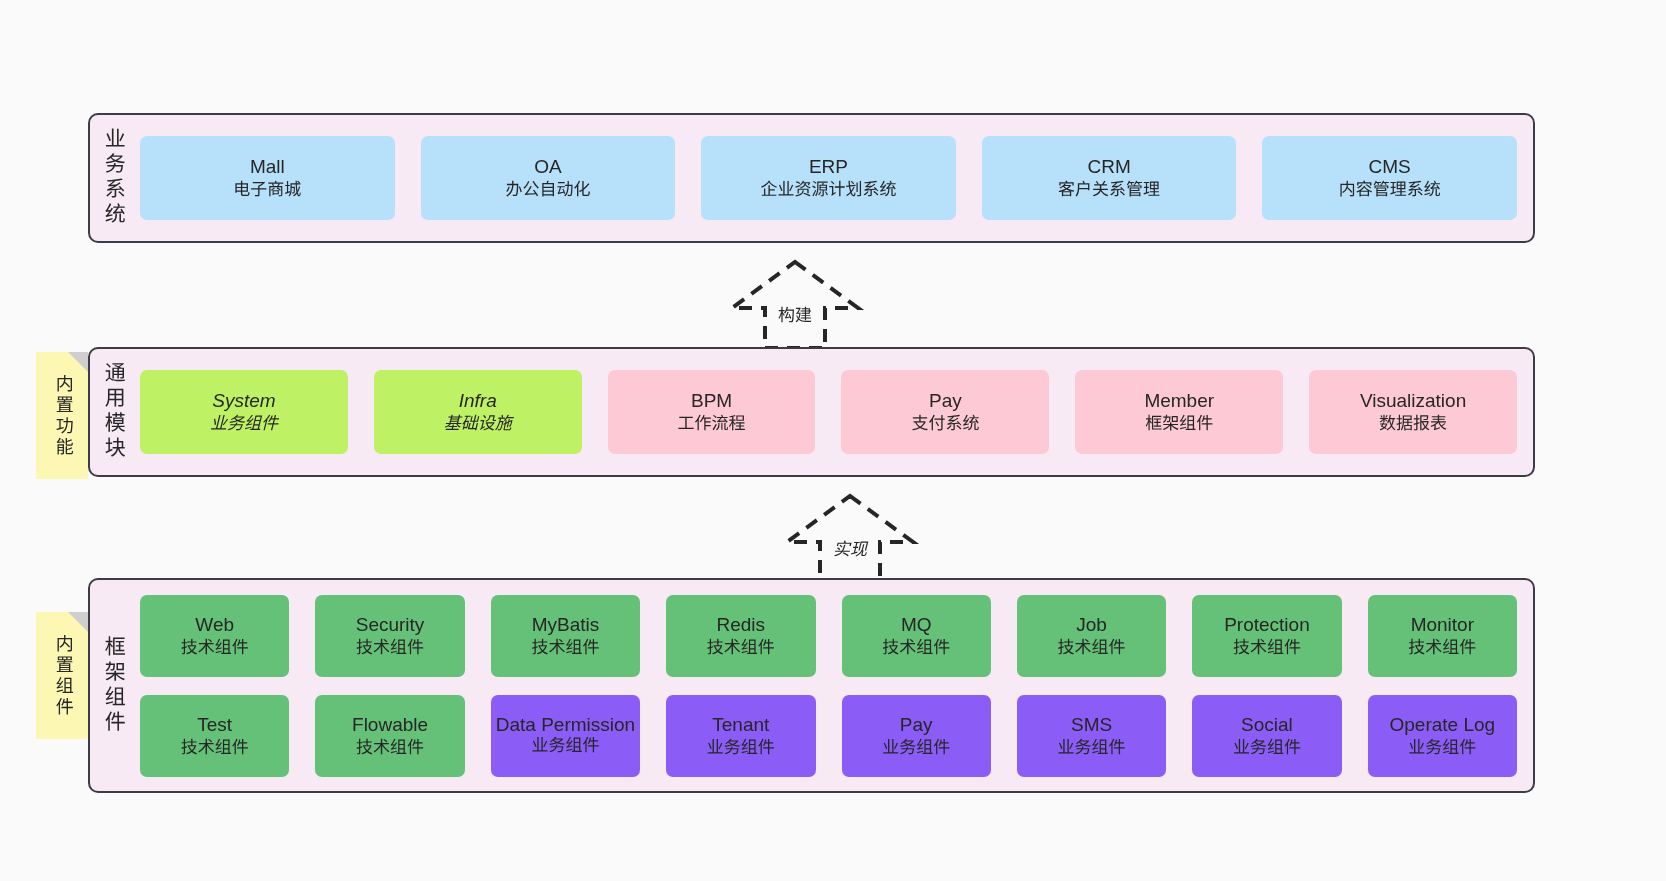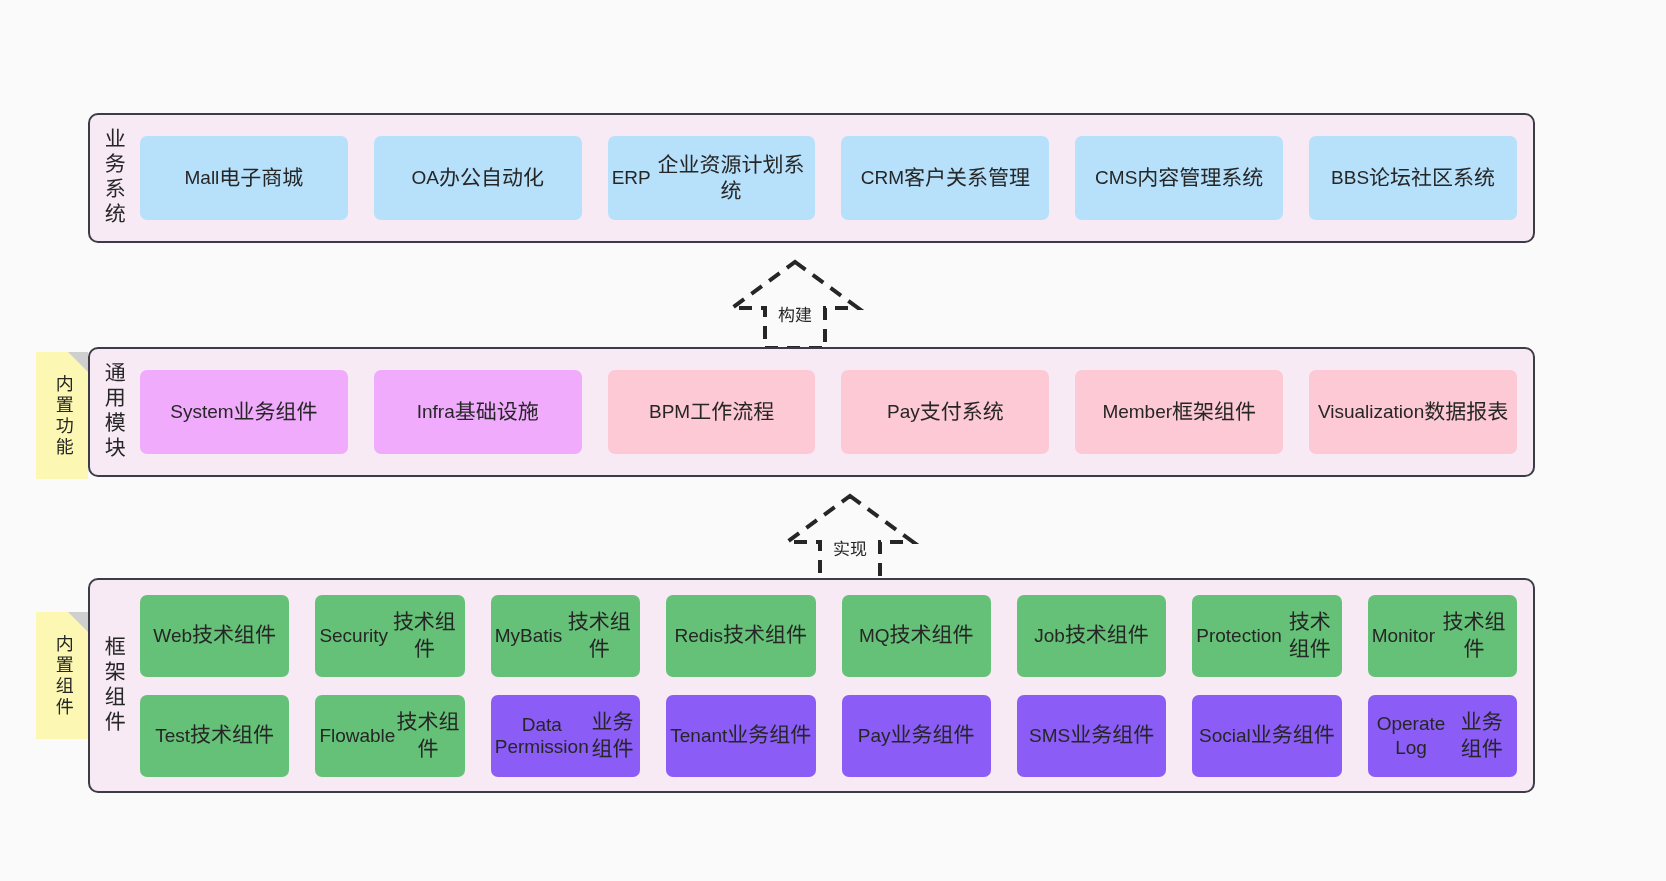--- a/index.html
+++ b/index.html
@@ -67,34 +67,34 @@
     gap: 26px;
     align-items: stretch;
   }
 
   
   .node {
     flex: 1 1 0;
     min-width: 0;
     border-radius: 7px;
     display: flex;
-    flex-direction: row;
+    flex-direction: column;
     align-items: center;
     justify-content: center;
     text-align: center;
     line-height: 1.26;
     padding: 6px 4px;
     box-sizing: border-box;
     color: #262626;
   }
   .node .n-title { font-size: 19px; }
-  .node .n-sub   { font-size: 21px; }
+  .node .n-sub   { font-size: 17px; }
 
   .blue        { background: #b7e0fb; }
-  .red         { background: #f0abfc; }
+  .red         { background: #bef264; font-style: italic; }
   .pink        { background: #fcc9d4; }
   .green       { background: #65c177; }
   .green-light { background: #8b5cf6; }
 
   
   .row-biz   { height: 84px; }
   .row-mod   { height: 84px; }
   .row-frame { height: 82px; }
 
   
@@ -174,24 +174,20 @@
           <div class="n-sub">企业资源计划系统</div>
         </div>
         <div class="node blue">
           <div class="n-title">CRM</div>
           <div class="n-sub">客户关系管理</div>
         </div>
         <div class="node blue">
           <div class="n-title">CMS</div>
           <div class="n-sub">内容管理系统</div>
         </div>
-        <div class="node blue">
-          <div class="n-title">BBS</div>
-          <div class="n-sub">论坛社区系统</div>
-        </div>
       </div>
     </div>
   </div>
 
   <div class="arrow" style="left:720px; top:256px; width:150px; height:96px;">
     <svg viewBox="0 0 150 96" preserveAspectRatio="none">
       <path d="M 75 6 L 138 52 L 105 52 L 105 92 L 45 92 L 45 52 L 12 52 Z" fill="none" stroke="#262626" stroke-width="4" stroke-dasharray="13 9" stroke-linejoin="miter"></path>
     </svg>
     <div class="arrow-label" style="bottom:26px;">构建</div>
   </div>
@@ -231,21 +227,21 @@
           <div class="n-sub">数据报表</div>
         </div>
       </div>
     </div>
   </div>
 
   <div class="arrow" style="left:775px; top:490px; width:150px; height:96px;">
     <svg viewBox="0 0 150 96" preserveAspectRatio="none">
       <path d="M 75 6 L 138 52 L 105 52 L 105 92 L 45 92 L 45 52 L 12 52 Z" fill="none" stroke="#262626" stroke-width="4" stroke-dasharray="13 9" stroke-linejoin="miter"></path>
     </svg>
-    <div class="arrow-label" style="bottom:26px;">实现</div>
+    <div class="arrow-label" style="bottom:26px;font-style:italic;">实现</div>
   </div>
 
   <div class="note" style="left:36px; top:612px; width:52px; height:127px;">
     <span>内置组件</span>
     <div class="fold"></div>
   </div>
   <div class="layer" style="left:88px; top:578px; width:1447px; height:215px;">
     <div class="layer-title">
       <span>框架组件</span>
     </div>

